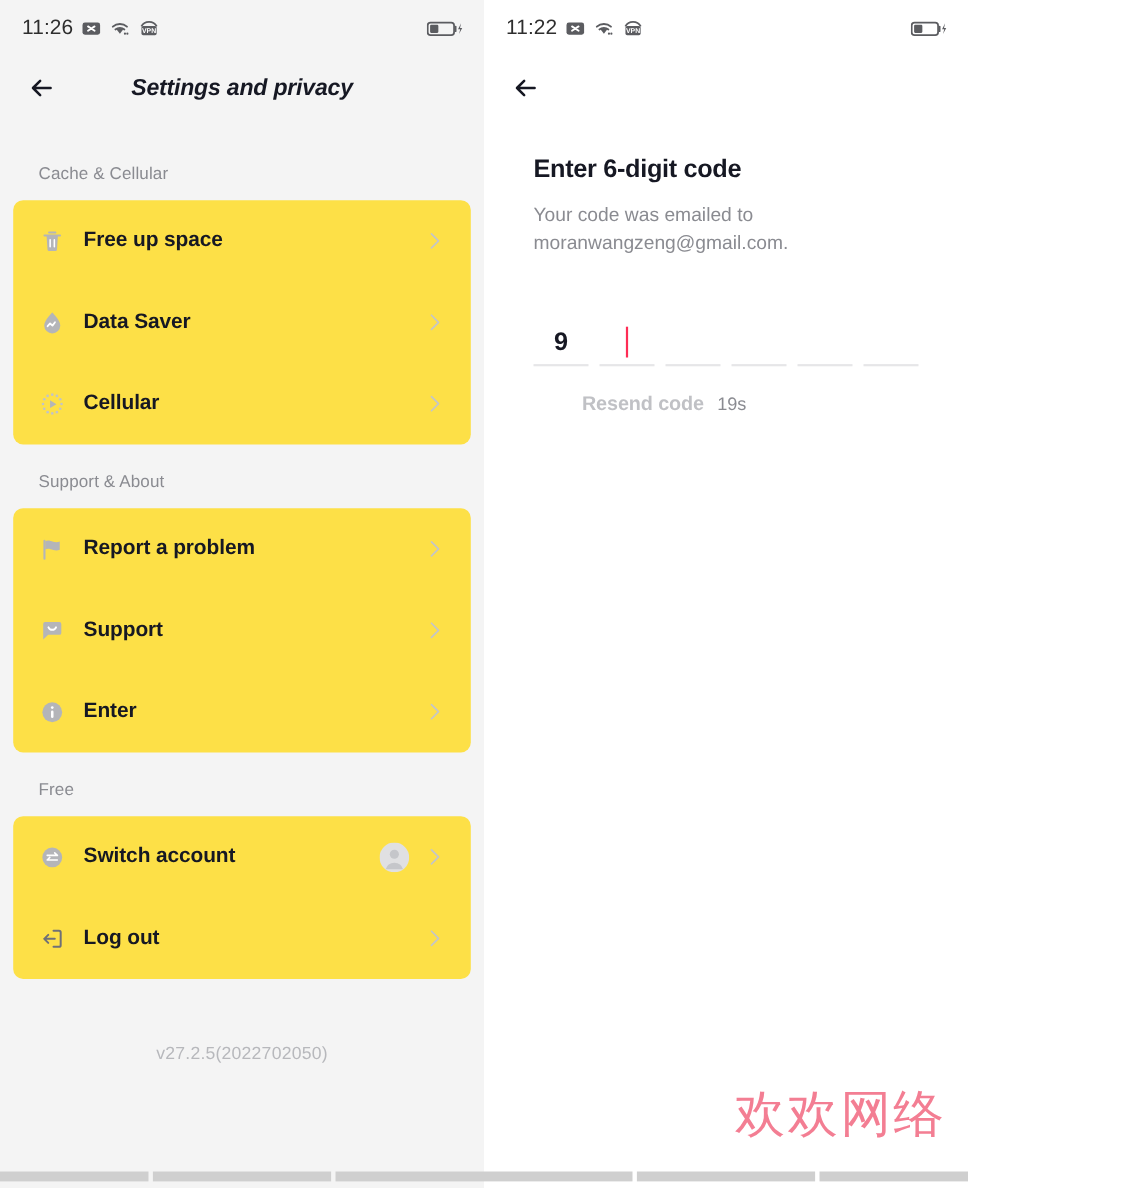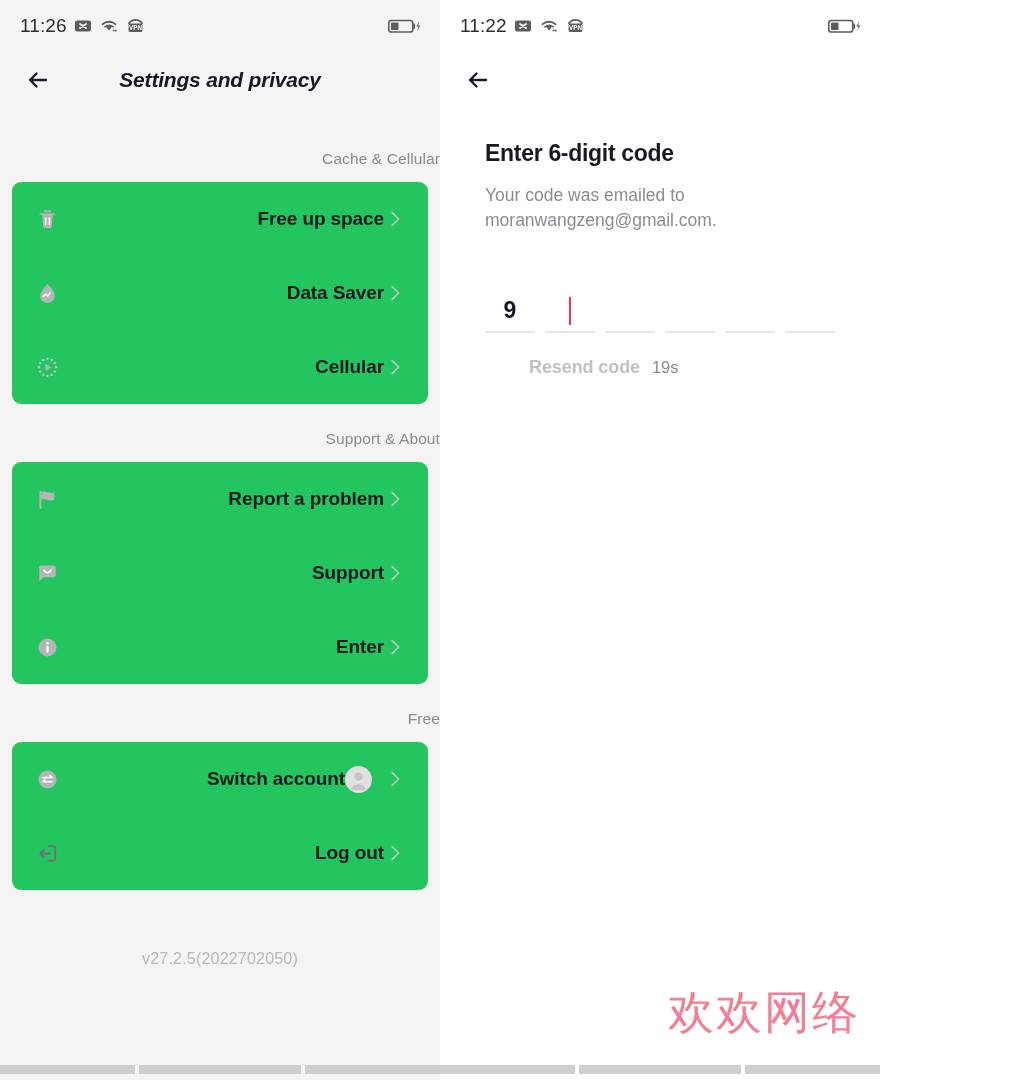--- a/index.html
+++ b/index.html
@@ -73,30 +73,30 @@
   .nav-title {
     width: 100%;
     text-align: center;
     font-size: 21px;
     font-weight: bold;
     color: #161823;
     letter-spacing: -0.2px;
   }
 
   
-  .group { margin-top: 24px; text-align: right; }
+  .group { margin-top: 24px; }
   .group-title {
     font-size: 15.5px;
     color: #8a8b91;
     padding: 0 0 0 35px;
     margin-bottom: 14px;
     letter-spacing: 0.1px;
   }
   .card {
-    background: #22c55e;
+    background: #fde047;
     border-radius: 9px;
     margin: 0 12px;
     padding: 0 22px;
   }
   .row {
     display: flex;
     align-items: center;
     height: 74px;
     cursor: pointer;
   }

